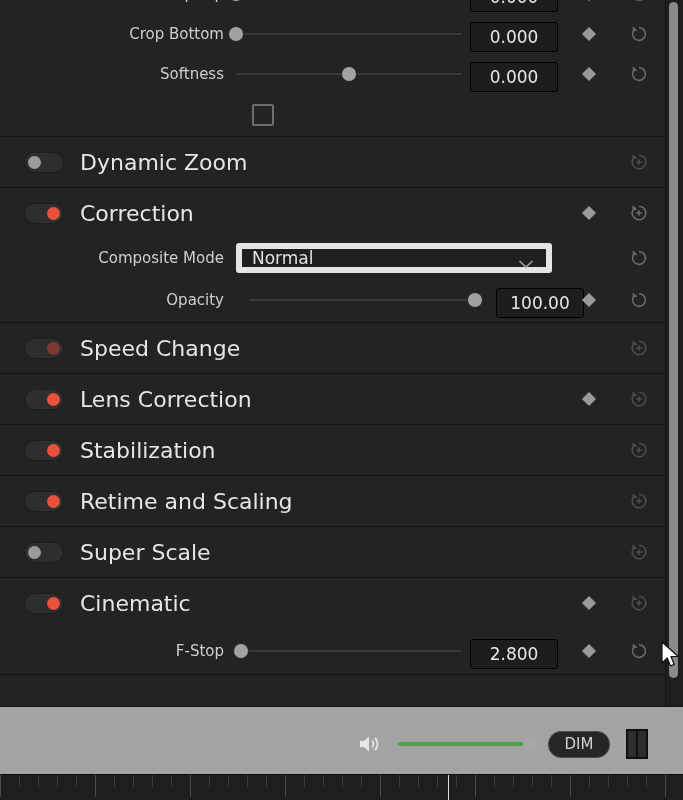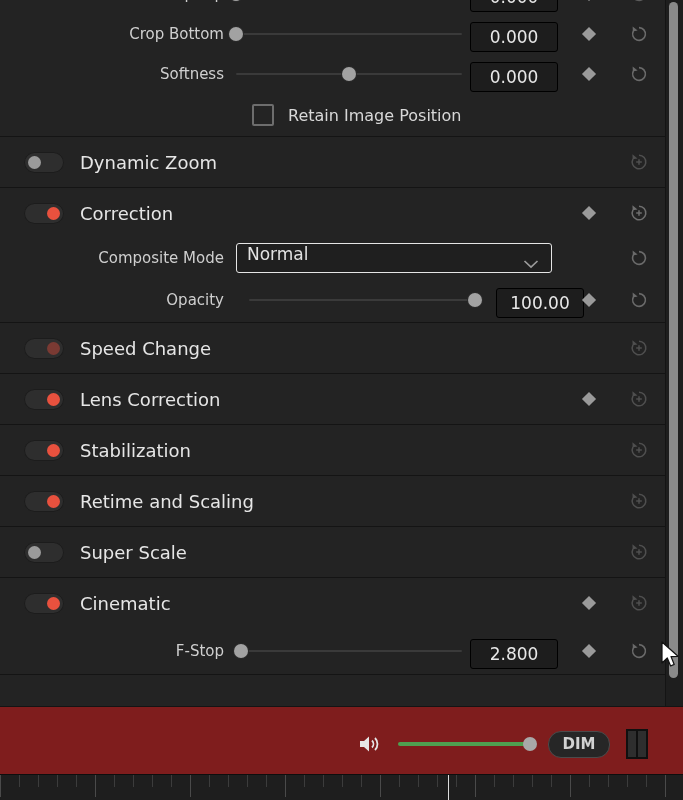--- a/index.html
+++ b/index.html
@@ -173,34 +173,35 @@
     width: 13px;
     height: 13px;
     border-radius: 50%;
   }
   .toggle.off .dot { left: 4px;  background: #9b9b9b; }
   .toggle.on  .dot { right: 4px; background: #e8513e; }
   .toggle.on.muted .dot { right: 4px; background: #7a3a33; }
 
   .hdr-title {
     margin-left: 16px;
-    font-size: 18px;
+    font-size: 22px;
     color: #e6e6e6;
     white-space: nowrap;
   }
 
   
   .dropdown {
     width: 316px;
     height: 30px;
     background: #1f1f1f;
-    border: 1px solid #e5e5e5;
+    border: 6px solid #e5e5e5;
     border-radius: 3px;
     box-sizing: border-box;
     display: flex;
+    align-items: center;
     position: relative;
   }
   .dropdown .val {
     margin-left: 10px;
     font-size: 17px;
     color: #e2e2e2;
   }
   .dropdown .chev {
     position: absolute;
     right: 12px;
@@ -236,23 +237,22 @@
     border-left: 1px solid #141414;
   }
 
   
   .bottombar {
     position: absolute;
     left: 0;
     top: 706px;
     width: 683px;
     height: 68px;
-    background: #7f1d1d;
+    background: #a3a3a3;
     border-top: 1px solid #141414;
-    font-weight: bold;
   }
   .audio {
     position: absolute;
     left: 358px;
     top: 22px;
     display: flex;
     align-items: center;
   }
   .spk { width: 26px; height: 22px; }
   .volslider {
@@ -426,21 +426,20 @@
         <div class="reset">
           <svg width="22" height="22" viewBox="0 0 22 22">
             <path d="M11 4.6a6.4 6.4 0 1 1-5.6 3.3" fill="none" stroke="#6a6a6a" stroke-width="1.6"></path>
             <path d="M4.6 3.6 L4.9 8.4 L9.6 7.6 Z" fill="#6a6a6a"></path>
           </svg>
         </div>
       </div>
 
       <div class="row checkrow">
         <div class="checkbox"></div>
-        <div class="checklabel">Retain Image Position</div>
       </div>
     </div>
 
     <div class="section">
       <div class="hdr">
         <div class="toggle off">
             <span class="dot"></span>
           </div>
         <div class="hdr-title">Dynamic Zoom</div>
         <div class="reset">

